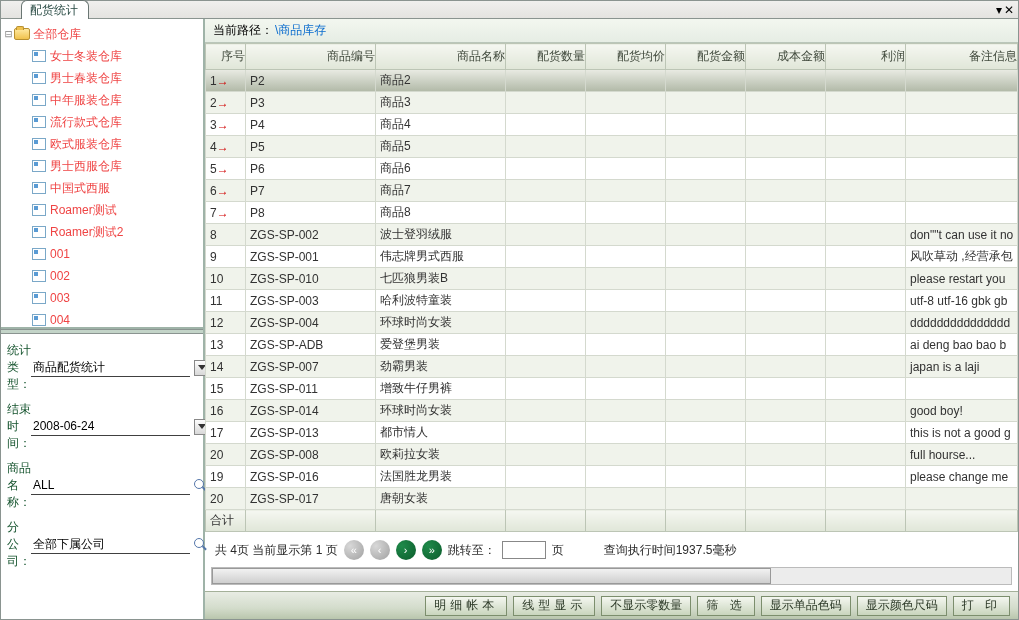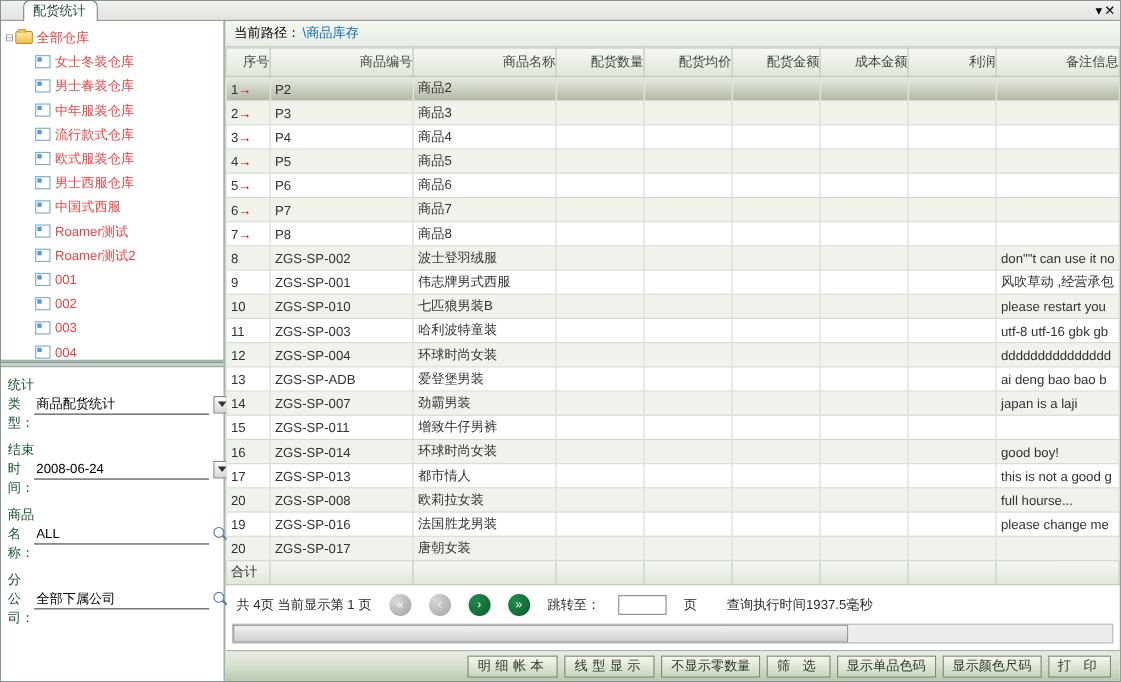--- a/index.html
+++ b/index.html
@@ -37,21 +37,21 @@
 .path a{color:#0a6cce;text-decoration:none;margin-left:2px}
 .grid-wrap{flex:1;overflow:auto;position:relative}
 .grid{width:100%;border-collapse:collapse;table-layout:fixed}
 .grid th{background:linear-gradient(#f5f7f1,#e0e6d8);border:1px solid #bcc5b5;height:26px;color:#414a3d;font-weight:normal;text-align:right}
 .grid td{border:1px solid #d4d9ce;height:22px;padding:0 4px;color:#323232;white-space:nowrap;overflow:hidden}
 .grid tbody tr:nth-child(odd){background:#fff}
 .grid tbody tr:nth-child(even){background:#f0f3eb}
 .grid tbody tr.sel{background:linear-gradient(#e8eae2,#b0b8a6);color:#3b423a}
 .grid tfoot td{background:linear-gradient(#f5f7f1,#e0e6d8);border:1px solid #bcc5b5;height:22px}
 .rowarrow{color:#d10000}
-.pager{height:34px;display:flex;align-items:center;padding:0 10px;gap:16px;color:#2b2b2b}
+.pager{height:34px;display:flex;align-items:center;padding:0 10px;gap:6px;color:#2b2b2b}
 .pbtn{width:20px;height:20px;border-radius:50%;display:flex;align-items:center;justify-content:center;cursor:pointer;color:#fff;font-size:11px}
 .pbtn.off{background:radial-gradient(circle at 30% 30%,#d8d8d8,#a0a0a0)}
 .pbtn.on{background:radial-gradient(circle at 30% 30%,#1f8a4a,#0b5c2c)}
 .pgin{width:44px;height:18px;border:1px solid #888;text-align:center}
 .hscroll{height:18px;background:#ececec;border:1px solid #bbb;margin:0 6px 6px;position:relative}
 .hscroll .thumb{position:absolute;left:0;top:0;height:100%;width:70%;background:linear-gradient(#f2f2f2,#cfcfcf);border:1px solid #999}
 .btnbar{height:28px;background:linear-gradient(#e8ece4,#d3dccb 60%,#b9c6ad);border-top:1px solid #a4b099;display:flex;align-items:center;justify-content:flex-end;padding:0 8px;gap:6px}
 .btn{height:20px;padding:0 8px;background:linear-gradient(#f4f7f0,#c9d5bd);border:1px solid #7c8e6d;color:#2d3a28;cursor:pointer;display:flex;align-items:center;letter-spacing:4px}
 .btn.short{letter-spacing:0}
 .colseq{width:40px}.colcode{width:130px}.colname{width:130px}.colqty{width:80px}.colavg{width:80px}.colamt{width:80px}.colcost{width:80px}.colprofit{width:80px}.colremark{width:auto}
@@ -459,21 +459,21 @@
       </div>
       <div class="pager">
         <span>共  4页 当前显示第 1 页</span>
         <span class="pbtn off">«</span>
         <span class="pbtn off">‹</span>
         <span class="pbtn on">›</span>
         <span class="pbtn on">»</span>
         <span>跳转至：</span>
         <input class="pgin" style="">
         <span>页</span>
-        <span style="margin-left:11px">查询执行时间1937.5毫秒</span>
+        <span style="margin-left:34px">查询执行时间1937.5毫秒</span>
       </div>
       <div class="hscroll">
           <div class="thumb"></div>
         </div>
       <div class="btnbar" id="btnbar">
           <div class="btn">明细帐本</div>
           <div class="btn">线型显示</div>
           <div class="btn short">不显示零数量</div>
           <div class="btn">筛  选</div>
           <div class="btn short">显示单品色码</div>

